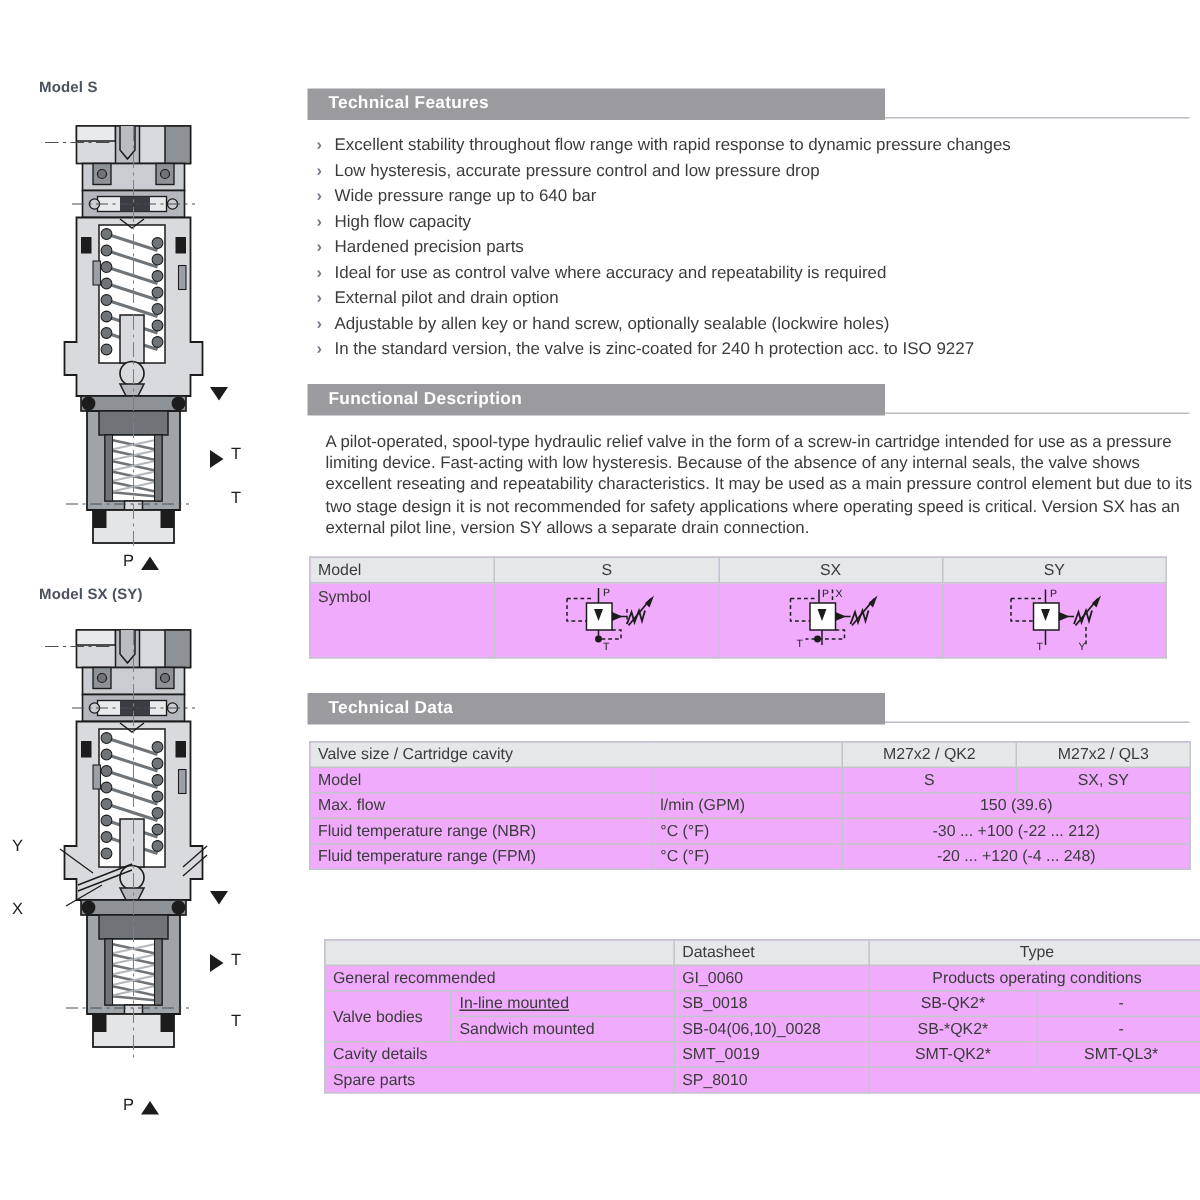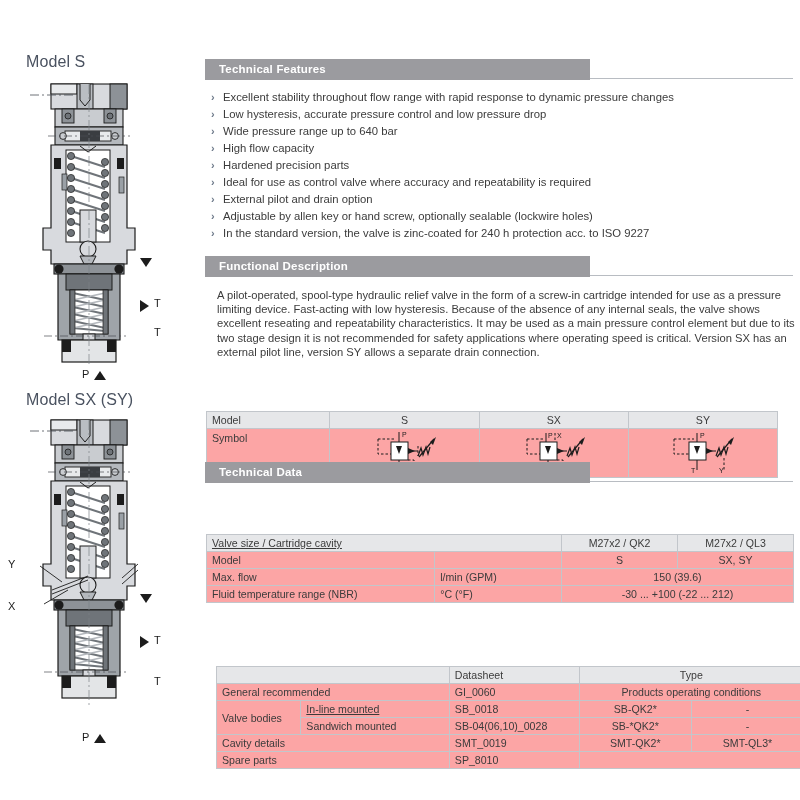--- a/index.html
+++ b/index.html
@@ -10,21 +10,21 @@
     color:#333333;
     position:relative;
     overflow:hidden;
   }
   .page{position:absolute;left:0;top:0;width:800px;height:800px;}
 
   
   .left-col{position:absolute;left:0;top:0;width:200px;height:800px;}
   .draw-title{
     position:absolute;
-    font-size:16px;font-weight:normal;color:#4a5260;
+    font-size:10px;font-weight:bold;color:#4a5260;
     letter-spacing:.1px;
     padding-left:18px;
   }
   .drawing{position:absolute;}
 
   
   .right-col{position:absolute;left:205px;top:0;width:595px;height:800px;}
 
   .sec-head{
     position:absolute;
@@ -65,22 +65,21 @@
     font-size:11.2px;line-height:14.2px;color:#3b3b3b;
   }
   .para p{margin:0;}
 
   
   table.dt{
     position:absolute;
     border-collapse:collapse;
     font-size:10.6px;
     color:#3b3b3b;
-    background:#fca5a5;
-    margin-top:40px;
+    background:#f0abfc;
   }
   table.dt td{
     border:1px solid #c2c6cb;
     padding:1px 5px;
     height:14px;
     vertical-align:middle;
     white-space:nowrap;
   }
   td.shade{background:#e6e7e9;}
   td.ctr{text-align:center;}
@@ -452,39 +451,44 @@
 
     <div class="sec-head" style="top:462px;">
       <div class="bar"></div>
       <div class="bar-text">Technical Data</div>
       <div class="rule"></div>
     </div>
 
     <table class="dt" style="top:494px;left:1px;width:588px;">
       <tbody>
           <tr>
-        <td class="shade" colspan="2" style="width:360px;text-decoration:underline;">Valve size / Cartridge cavity</td>
+        <td class="shade" colspan="2" style="width:360px;">Valve size / Cartridge cavity</td>
         <td class="shade ctr" style="width:114px;">M27x2 / QK2</td>
         <td class="shade ctr" style="width:114px;">M27x2 / QL3</td>
       </tr>
       <tr>
         <td style="width:232px;">Model</td>
         <td style="width:128px;"></td>
         <td class="ctr">S</td>
         <td class="ctr">SX, SY</td>
       </tr>
       <tr>
         <td>Max. flow</td>
         <td>l/min (GPM)</td>
         <td class="ctr" colspan="2">150 (39.6)</td>
       </tr>
       <tr>
         <td>Fluid temperature range (NBR)</td>
         <td>°C (°F)</td>
         <td class="ctr" colspan="2">-30 ... +100 (-22 ... 212)</td>
+      </tr>
+      <tr>
+        <td>Fluid temperature range (FPM)</td>
+        <td>°C (°F)</td>
+        <td class="ctr" colspan="2">-20 ... +120 (-4 ... 248)</td>
       </tr>
     </tbody>
       </table>
 
     <table class="dt" style="top:626px;left:11px;width:588px;">
       <tbody>
           <tr>
         <td class="shade" colspan="2" style="width:232px;">&nbsp;</td>
         <td class="shade" style="width:128px;">Datasheet</td>
         <td class="shade ctr" colspan="2" style="width:228px;">Type</td>

